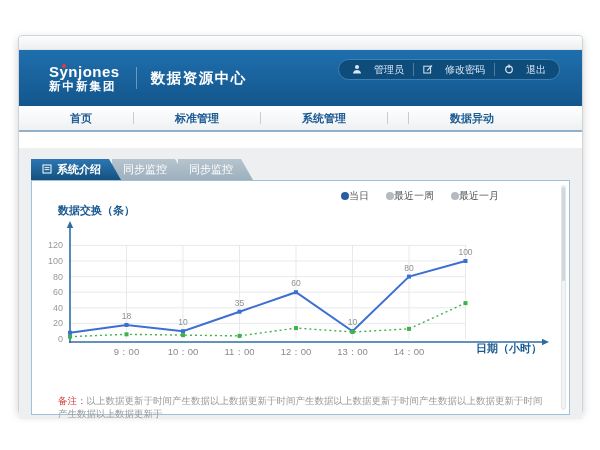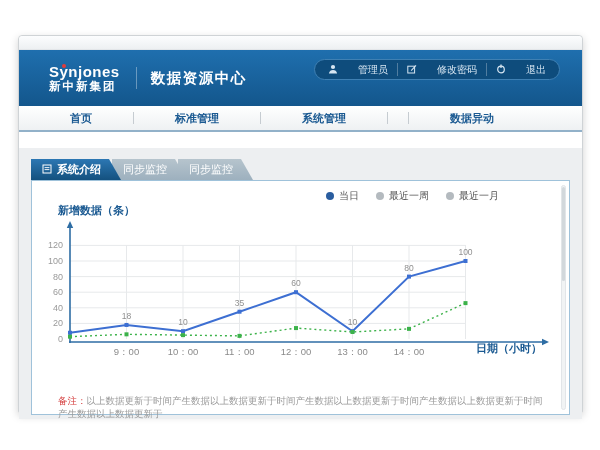--- a/index.html
+++ b/index.html
@@ -15,42 +15,42 @@
     display:flex; align-items:center; position:relative; }
   .logo { margin-left:30px; display:flex; flex-direction:column; line-height:1.05; position:relative; }
   .logo-name { color:#fff; font-weight:bold; font-size:15px; letter-spacing:.5px; }
   .red-dot { position:absolute; left:13px; top:0px; width:4px; height:4px;
     border-radius:50%; background:#e23b3b; }
   .logo-company { color:#fff; font-size:11.5px; font-weight:bold; letter-spacing:2px; }
   .h-divider { width:1px; height:22px; background:rgba(255,255,255,.35); margin:0 14px 0 16px; }
   .portal-title { color:#fff; font-size:14.5px; font-weight:bold; letter-spacing:1.5px; }
   .user-pill { position:absolute; right:22px; top:9px; height:21px; background:#0e4c7c;
     border:1px solid #3f80b3; border-radius:11px; display:flex; align-items:center; padding:0 4px; }
-  .pill-item { display:flex; align-items:center; gap:20px; color:#d7e6f2; font-size:10px;
+  .pill-item { display:flex; align-items:center; gap:12px; color:#d7e6f2; font-size:10px;
     padding:0 9px; height:13px; cursor:pointer;text-align:center; }
   .pill-item + .pill-item { border-left:1px solid rgba(255,255,255,.28); }
   
   .nav { height:26px; background:linear-gradient(#ffffff,#eef1f3); border-bottom:2px solid #92b1c9;
     display:flex; align-items:center; padding-left:30px;gap:20px; }
   .nav-item { color:#1b5a92; font-size:11px; font-weight:bold; padding:0 21px; cursor:pointer; }
   .nav-sep { width:1px; height:12px; background:#c6ccd1; }
   
   .content { position:relative; height:271px; background:#edeff1;margin-top:16px; }
   .tabbar { position:absolute; left:12px; top:11px; display:flex; }
   .tab { height:21px; display:flex; align-items:center; gap:5px; color:#fff; font-size:11px;
     padding:0 20px 0 11px; clip-path:polygon(0 0, calc(100% - 12px) 0, 100% 100%, 0 100%);
     background:linear-gradient(#b6c4cd,#9db0be); cursor:pointer; }
   .tab + .tab { margin-left:-9px; }
   .tab:nth-child(2){ z-index:2; } .tab:nth-child(3){ z-index:1; }
   .tab.active { background:linear-gradient(#2c77b3,#14517f); font-weight:bold; z-index:3; }
   .card { position:absolute; left:12px; top:32px; right:12px; bottom:4px; background:#fff;
     border:1px solid #9fc2da; }
   
   .radios { position:absolute; top:8px; right:70px; display:flex; gap:17px; align-items:center; }
-  .radio-item { display:flex; align-items:center; gap:5px; font-size:10px; color:#555; cursor:pointer; }
+  .radio-item { display:flex; align-items:center; font-size:10px; color:#555; cursor:pointer; }
   .radio-item .dot { width:8px; height:8px; border-radius:50%; background:#b4babf; }
   .radio-item.on .dot { background:#2a5d9f; }
   .y-title { position:absolute; left:26px; top:22px; color:#1b5a92; font-size:11px; font-weight:bold; }
   .chart-svg { position:absolute; left:4px; top:36px; }
   svg { font-family:inherit; }
   .x-axis-title { position:absolute; left:444px; top:160px; color:#1b5a92;
     font-size:11px; font-weight:bold; }
   
   .legend { position:absolute; right:10px; top:86px; display:flex; flex-direction:column; gap:12px; }
   .legend-row { display:flex; align-items:center; gap:7px; }
@@ -152,21 +152,21 @@
         <div class="radio-item">
           <span class="dot"></span>
           <span>最近一周</span>
         </div>
         <div class="radio-item">
           <span class="dot"></span>
           <span>最近一月</span>
         </div>
       </div>
 
-      <div class="y-title">新增数据（条）</div>
+      <div class="y-title">数据交换（条）</div>
 
       <svg id="chart" class="chart-svg" width="520" height="152">
           <line x1="90.5" y1="28" x2="90.5" y2="122" stroke="#e7e9eb" stroke-width="1"></line>
           <line x1="147" y1="28" x2="147" y2="122" stroke="#e7e9eb" stroke-width="1"></line>
           <line x1="203.5" y1="28" x2="203.5" y2="122" stroke="#e7e9eb" stroke-width="1"></line>
           <line x1="260" y1="28" x2="260" y2="122" stroke="#e7e9eb" stroke-width="1"></line>
           <line x1="316.5" y1="28" x2="316.5" y2="122" stroke="#e7e9eb" stroke-width="1"></line>
           <line x1="373" y1="28" x2="373" y2="122" stroke="#e7e9eb" stroke-width="1"></line>
           <line x1="429.5" y1="28" x2="429.5" y2="122" stroke="#e7e9eb" stroke-width="1"></line>
           <text x="27" y="125" text-anchor="end" fill="#999" font-size="9">0</text>

